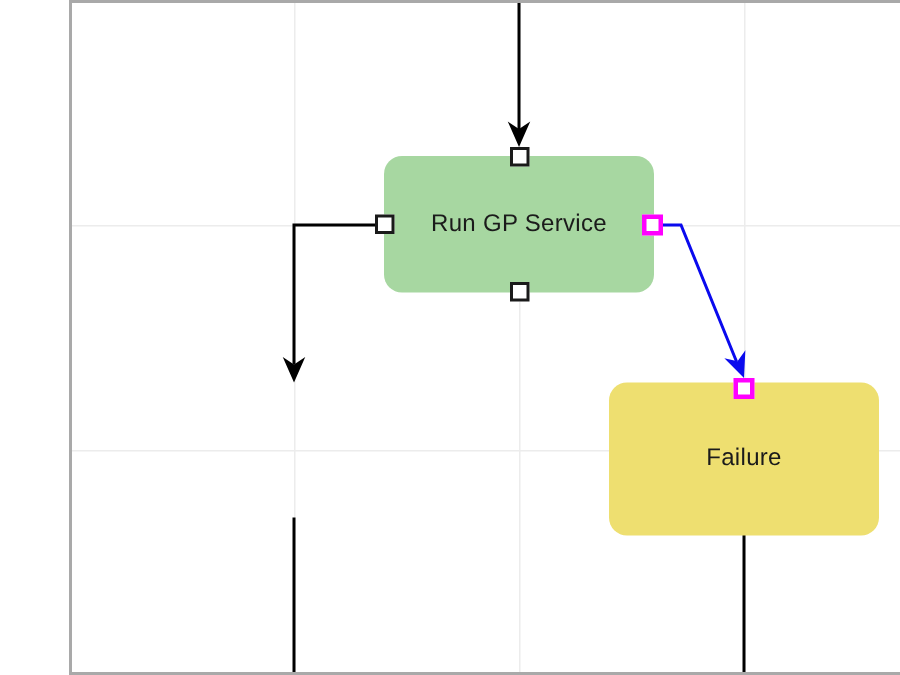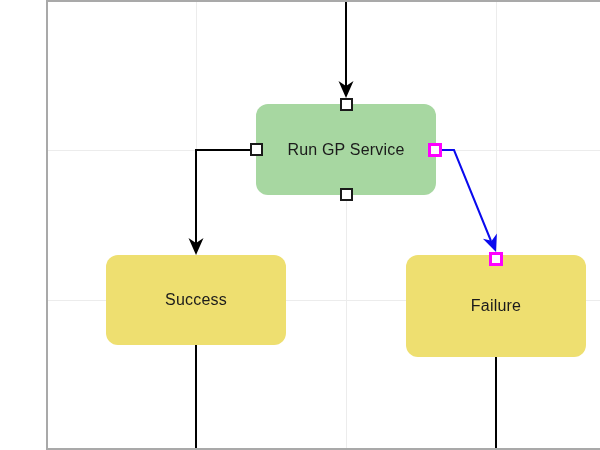--- a/index.html
+++ b/index.html
@@ -93,23 +93,20 @@
     </g>
     <g stroke="none" fill="#0a0aee">
       <path d="M0 0 L7.5 -17 L0 -12 L-7.5 -17 Z" transform="translate(450,252) rotate(-21)"></path>
     </g>
   </svg>
 
   <div class="node" id="node-run" style="background-color: rgb(167, 215, 161);">
     <span>Run GP Service</span>
   </div>
 
-  <div class="node" id="node-success" style="background-color: rgb(238, 223, 112);">
-    <span>Success</span>
-  </div>
 
   <div class="node" id="node-failure" style="background-color: rgb(238, 223, 112);">
     <span>Failure</span>
   </div>
 
   <div class="port black" id="port-run-top"></div>
   <div class="port black" id="port-run-left"></div>
   <div class="port black" id="port-run-bottom"></div>
   <div class="port magenta" id="port-run-right" style="border-color: rgb(255, 0, 255);"></div>
 

